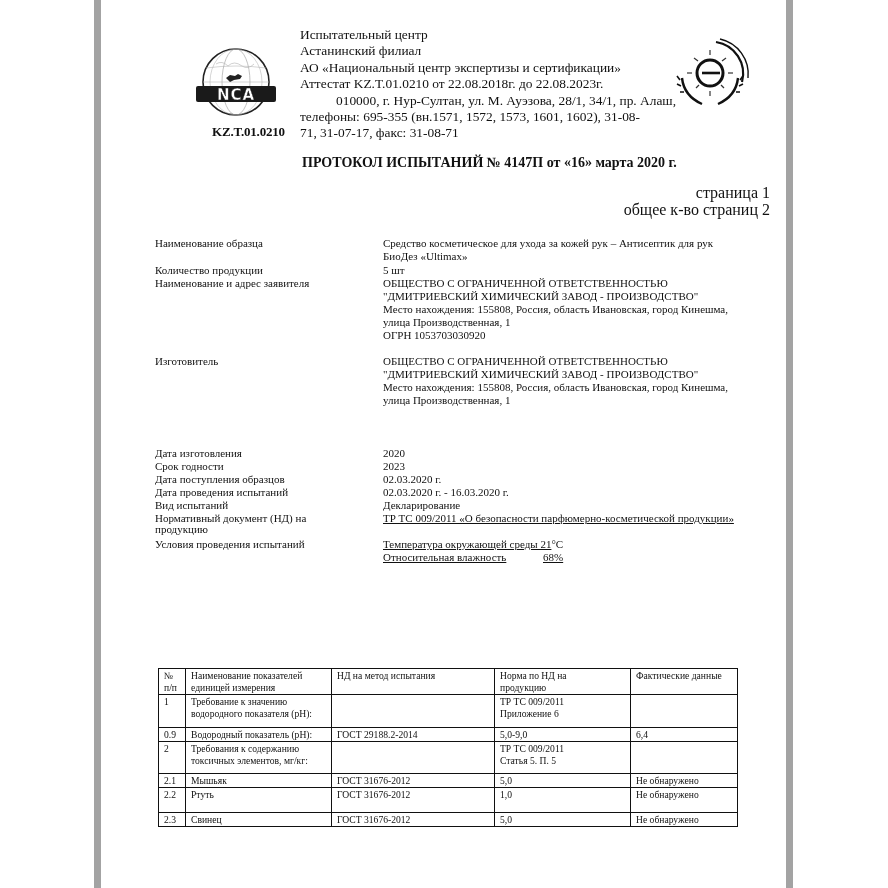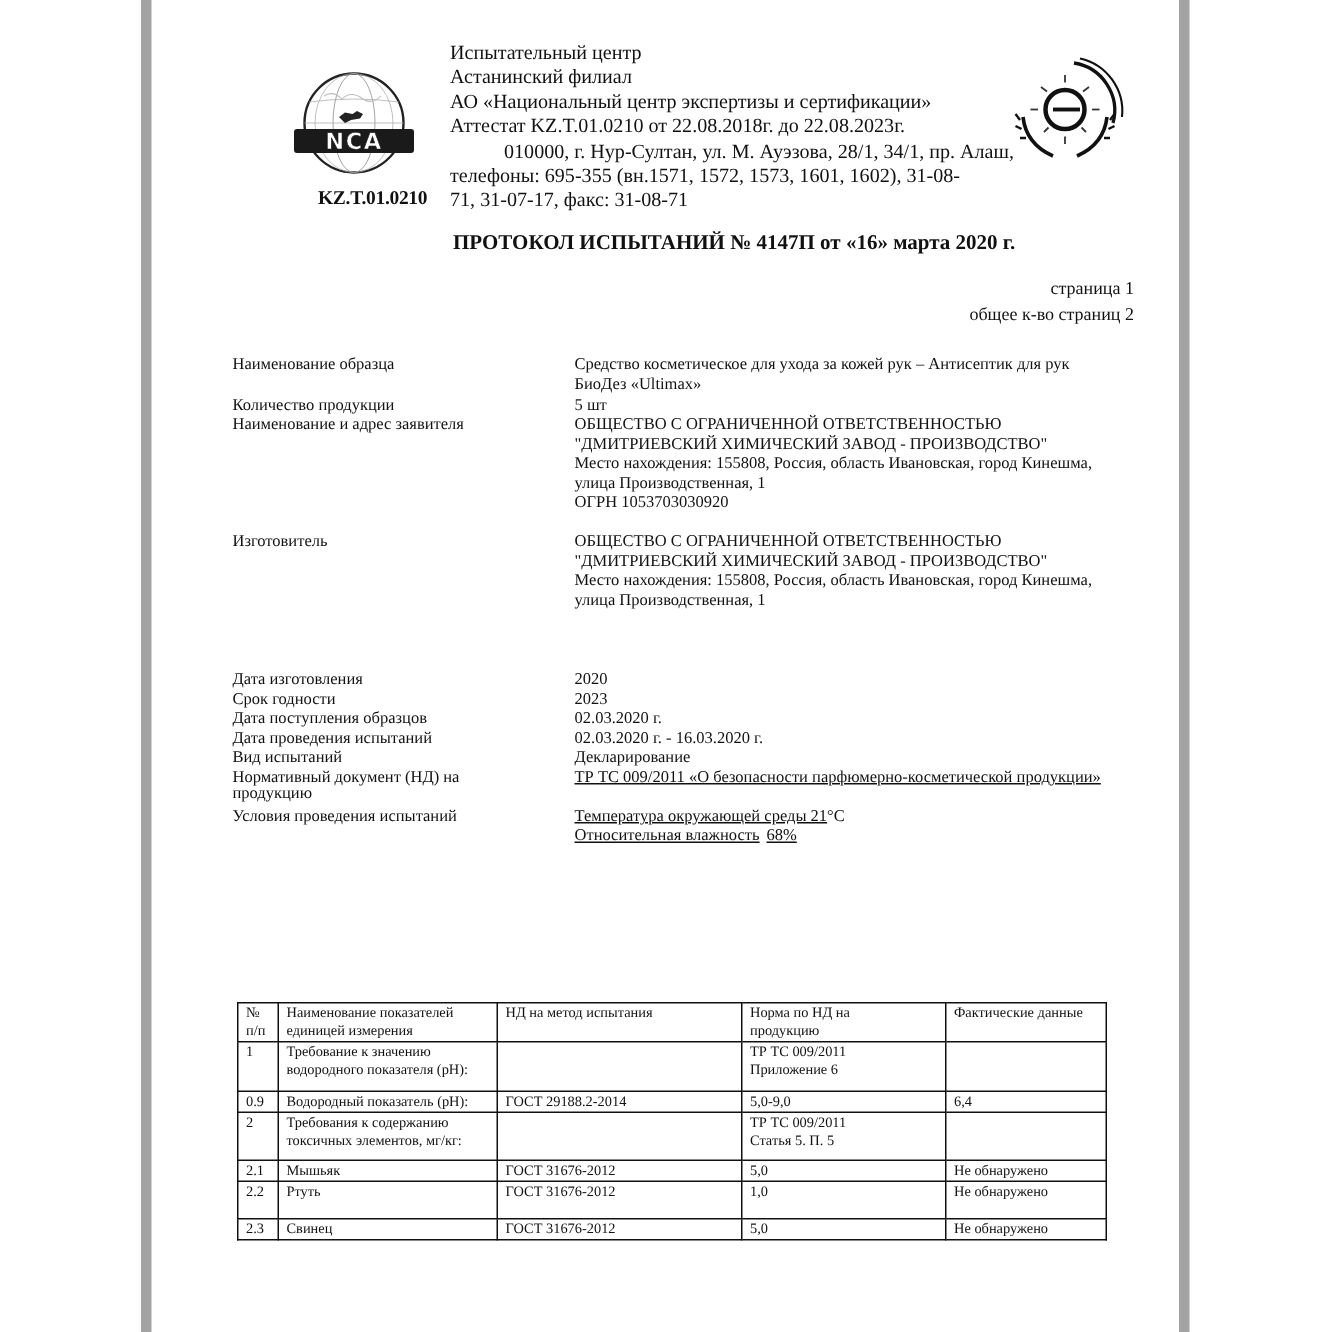--- a/index.html
+++ b/index.html
@@ -12,29 +12,29 @@
   .bar.right { left:786px; }
 
   .logo-nca { position:absolute; left:196px; top:44px; width:80px; height:76px; }
   .cert-code { position:absolute; left:212px; top:124px; font-weight:bold; font-size:13px; letter-spacing:-0.2px; }
   .logo-st { position:absolute; left:672px; top:38px; width:80px; height:72px; }
 
   .hdr { position:absolute; left:300px; top:27px; width:380px; text-align:left; font-size:13.4px; line-height:16.4px; }
   .hdr div { white-space:nowrap; }
 
   .title { position:absolute; left:302px; top:155px; font-weight:bold; font-size:14px; white-space:nowrap; }
-  .pageinfo { position:absolute; right:132px; top:184px; text-align:right; font-size:12px; line-height:17px; }
+  .pageinfo { position:absolute; right:118px; top:184px; text-align:right; font-size:16px; line-height:17px; }
 
   .fields { position:absolute; left:155px; top:237px; width:610px; font-size:11px; line-height:13px; }
   .frow { position:absolute; left:0; width:610px; }
   .flabel { position:absolute; left:0; width:200px;font-family:Liberation Serif, serif; }
   .fval { position:absolute; left:228px; width:390px; }
   .u { text-decoration:underline; }
   .hum { display:inline-block; width:128px; text-decoration:underline; }
-  .hum-v { text-decoration:underline; }
+  .hum-v { text-decoration:underline;margin-left:32px; }
 
   table.res { position:absolute; left:158px; top:668px; border-collapse:collapse; font-size:9.6px; line-height:12px; }
   table.res td { border:1px solid #111; vertical-align:top; padding:1px 5px 0 5px; }
   table.res tr.hdr-row td { border-top:1.5px solid #111; }
 </style>
 </head>
 <body>
 
 <div class="bar left"></div>
 <div class="bar right"></div>

